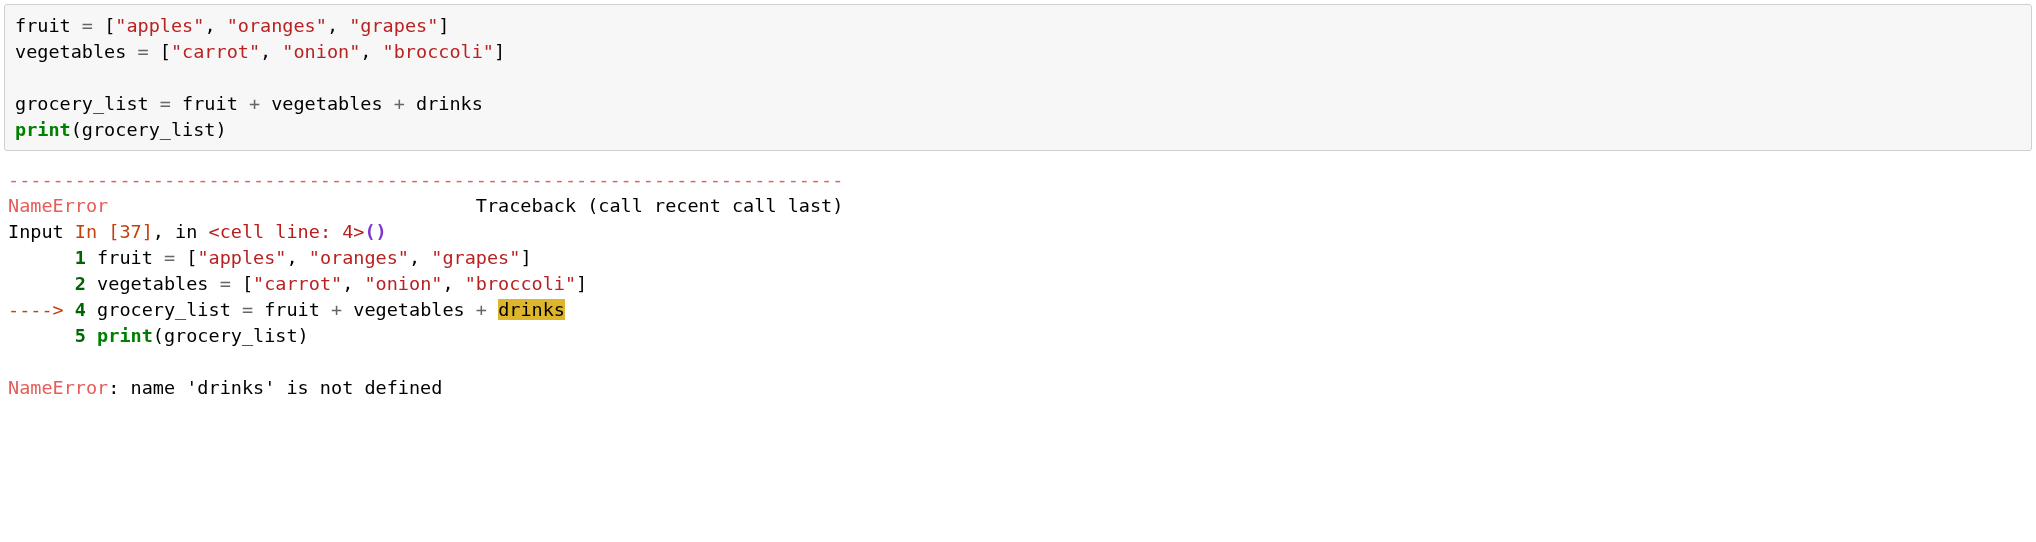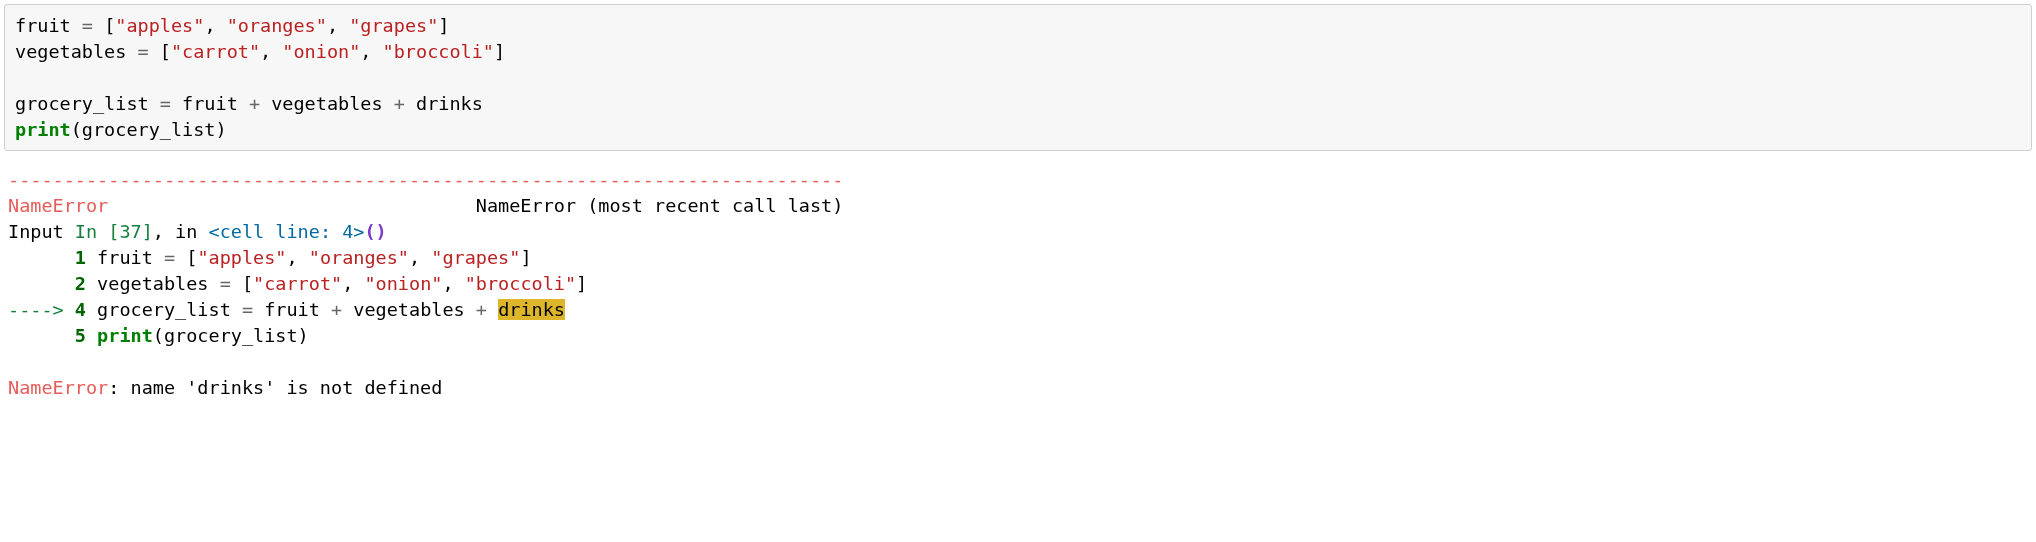--- a/index.html
+++ b/index.html
@@ -24,36 +24,36 @@
     padding: 0 4px;
   }
   
   .tok-name    { color: #000; }
   .tok-op      { color: #666; }
   .tok-punct   { color: #000; }
   .tok-str     { color: #ba2121; }
   .tok-builtin { color: #008000; font-weight: bold; }
   .tok-num-tb  { color: #006400; font-weight: bold; }
   .tb-red      { color: #e75c58; }
-  .tb-green    { color: #15803d; }
-  .tb-cyan     { color: #0369a1; margin-top: 48px; }
+  .tb-green    { color: #c2410c; }
+  .tb-cyan     { color: #b91c1c; margin-top: 48px; }
   .tb-purple   { color: #7c38c8; }
   .tb-hl       { background: #ddb62b; color: #000; }
   .tb-bold     { font-weight: bold; }
 </style>
 </head>
 <body>
 
 <div class="code-cell"><span><span class="tok-name">fruit</span><span class="tok-op"> = </span><span class="tok-punct">[</span><span class="tok-str">"apples"</span><span class="tok-punct">, </span><span class="tok-str">"oranges"</span><span class="tok-punct">, </span><span class="tok-str">"grapes"</span><span class="tok-punct">]</span></span>
 <span><span class="tok-name">vegetables</span><span class="tok-op"> = </span><span class="tok-punct">[</span><span class="tok-str">"carrot"</span><span class="tok-punct">, </span><span class="tok-str">"onion"</span><span class="tok-punct">, </span><span class="tok-str">"broccoli"</span><span class="tok-punct">]</span></span>
 
 <span><span class="tok-name">grocery_list</span><span class="tok-op"> = </span><span class="tok-name">fruit</span><span class="tok-op"> + </span><span class="tok-name">vegetables</span><span class="tok-op"> + </span><span class="tok-name">drinks</span></span>
 <span><span class="tok-builtin">print</span><span class="tok-punct">(</span><span class="tok-name">grocery_list</span><span class="tok-punct">)</span></span></div>
 
 <div class="output"><span class="tb-red">---------------------------------------------------------------------------</span>
-<span class="tb-red">NameError</span><span>                                 NameError (most recent call last)</span>
+<span class="tb-red">NameError</span><span>                                 Traceback (call recent call last)</span>
 <span>Input </span><span class="tb-green">In [37]</span><span>, in </span><span class="tb-cyan">&lt;cell line: 4&gt;</span><span class="tb-purple tb-bold">()</span>
 <span>      </span><span class="tok-num-tb">1</span><span> </span><span>fruit</span><span class="tok-op"> = </span><span>[</span><span class="tok-str">"apples"</span><span>, </span><span class="tok-str">"oranges"</span><span>, </span><span class="tok-str">"grapes"</span><span>]</span>
 <span>      </span><span class="tok-num-tb">2</span><span> </span><span>vegetables</span><span class="tok-op"> = </span><span>[</span><span class="tok-str">"carrot"</span><span>, </span><span class="tok-str">"onion"</span><span>, </span><span class="tok-str">"broccoli"</span><span>]</span>
 <span class="tb-green">----&gt; </span><span class="tok-num-tb">4</span><span> </span><span>grocery_list</span><span class="tok-op"> = </span><span>fruit</span><span class="tok-op"> + </span><span>vegetables</span><span class="tok-op"> + </span><span class="tb-hl">drinks</span>
 <span>      </span><span class="tok-num-tb">5</span><span> </span><span class="tok-builtin">print</span><span>(</span><span>grocery_list</span><span>)</span>
 
 <span class="tb-red">NameError</span><span>: name 'drinks' is not defined</span></div>
 
 </body></html>

